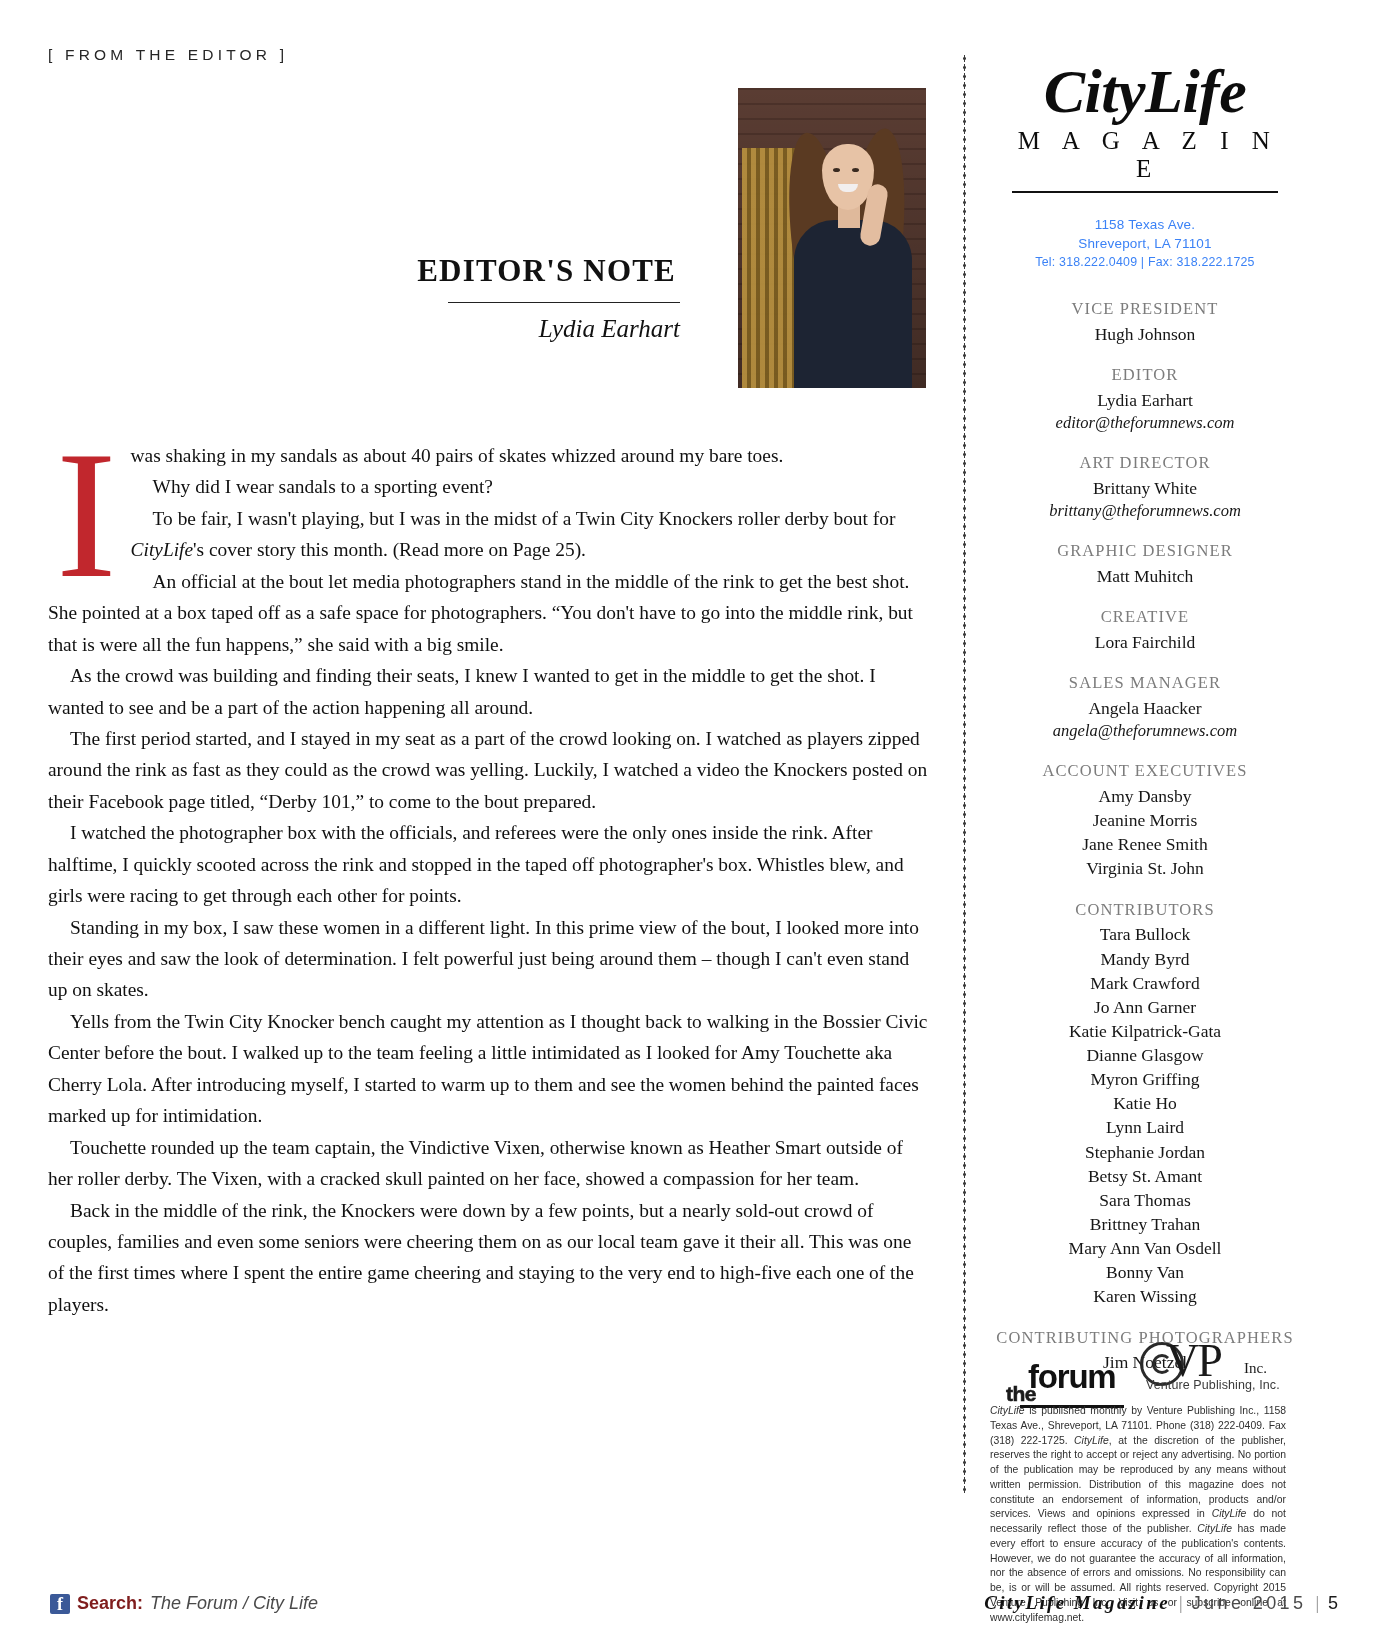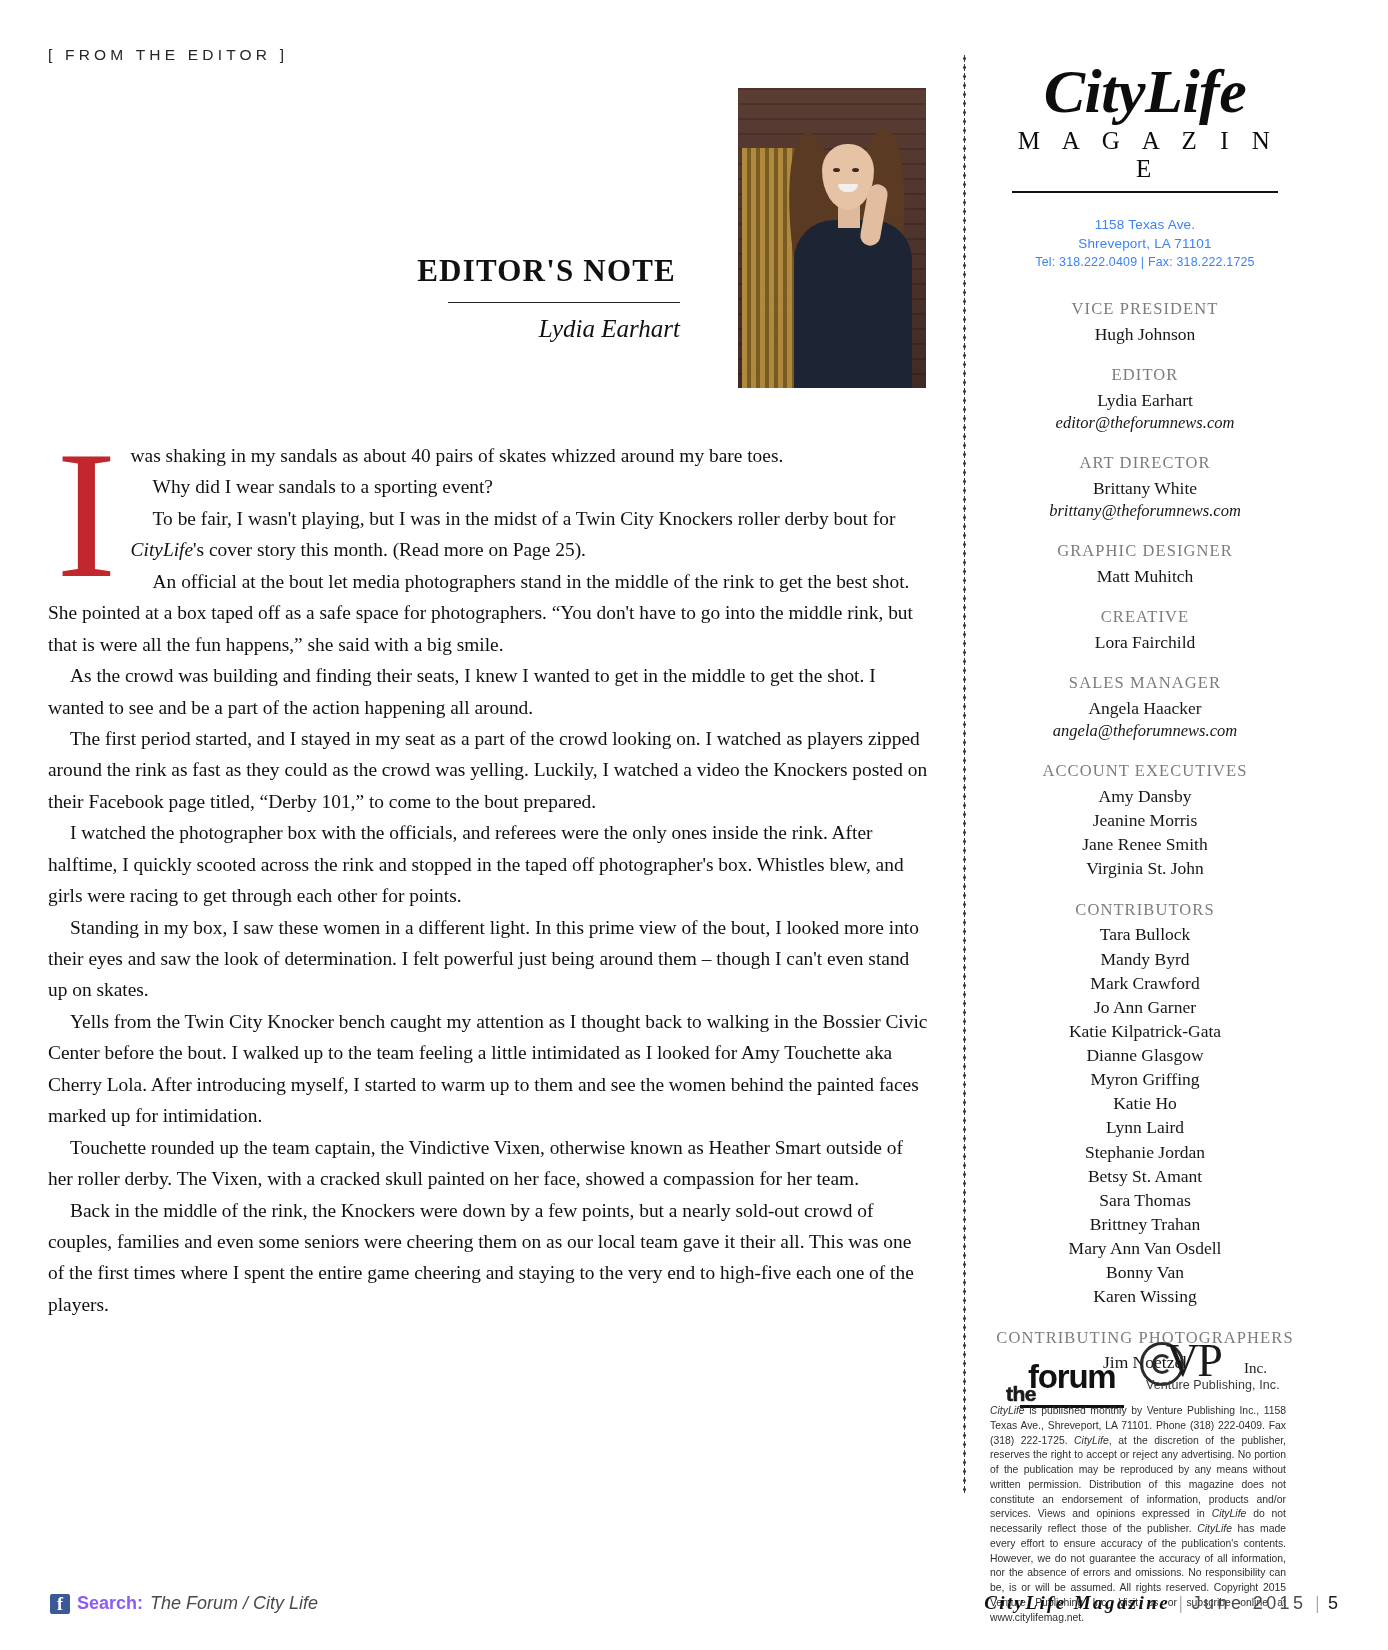--- a/index.html
+++ b/index.html
@@ -323,21 +323,21 @@
     border-radius: 2px;
   }
   .fb-icon::after {
     content: "f";
     position: absolute; left: 7px; top: 0px;
     font-family: "Liberation Serif", serif;
     font-weight: 700; font-size: 18px; color: #fff;
   }
   .fb-search {
     font-family: "Liberation Sans", sans-serif;
-    font-weight: 700; font-size: 18px; color: #8b5cf6;
+    font-weight: 700; font-size: 18px; color: #7f1d1d;
   }
   .fb-pages {
     font-family: "Liberation Sans", sans-serif;
     font-style: italic; font-size: 18px; color: #4a4a4a;
   }
   .footer-right {
     position: absolute;
     right: 50px; top: 1592px;
     display: flex; align-items: baseline; gap: 9px;
   }

